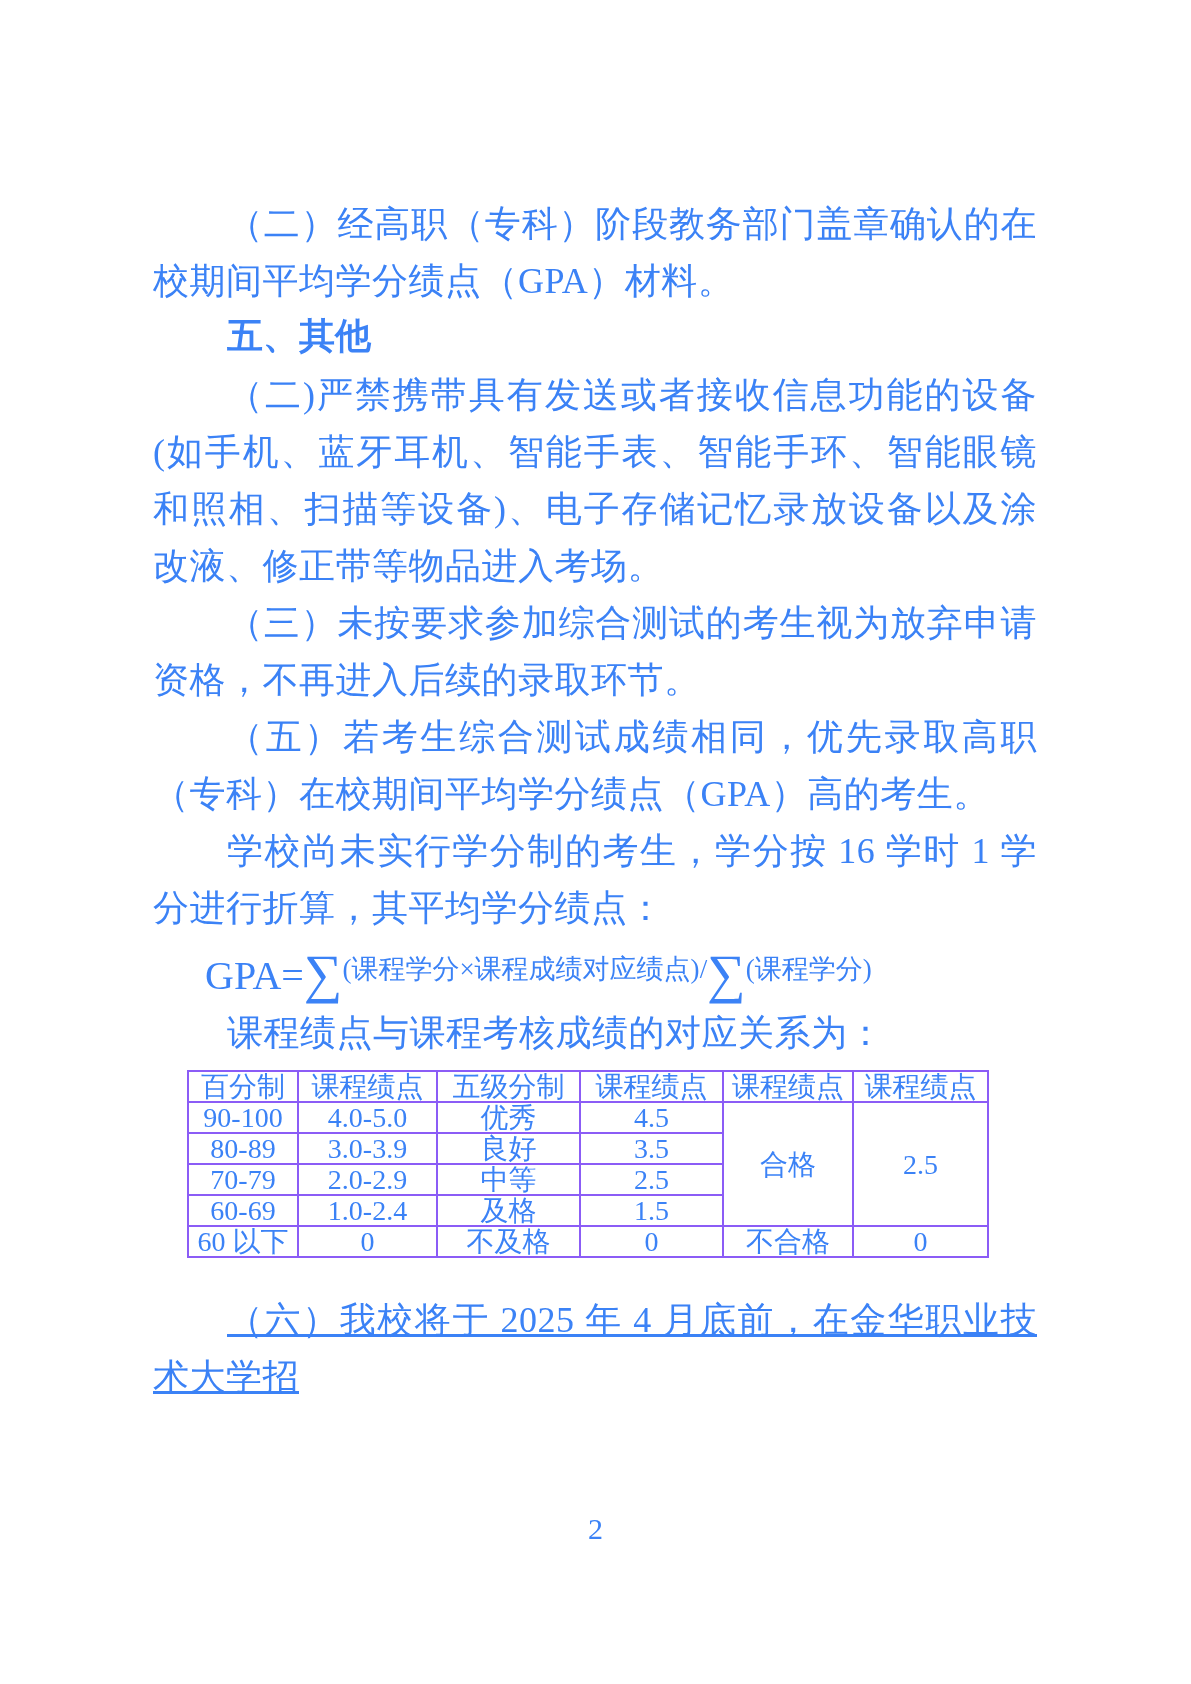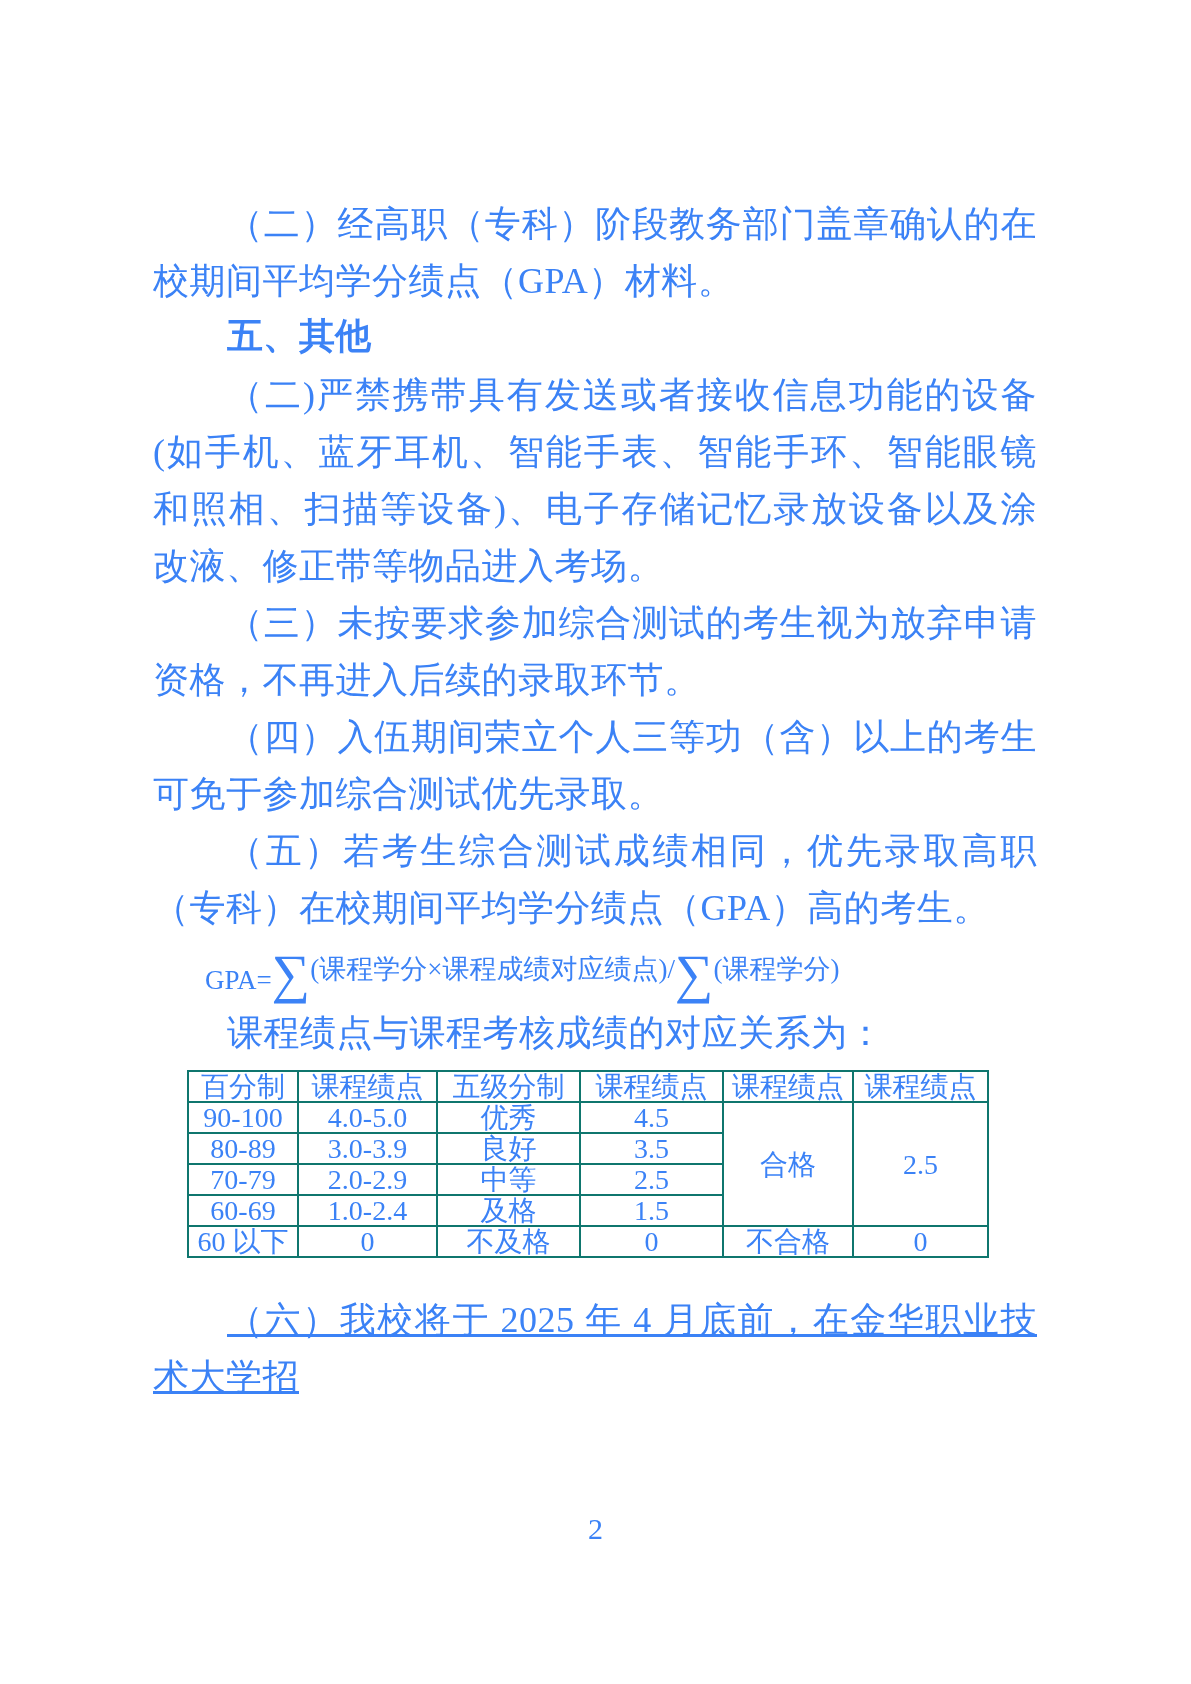--- a/index.html
+++ b/index.html
@@ -31,32 +31,32 @@
     text-indent: 74px;
   }
   .formula {
     margin-left: 52px;
     line-height: 64px;
     height: 64px;
     white-space: nowrap;
     margin-top: 2px;
     margin-bottom: 2px;
   }
-  .f-lhs   { font-size: 27px; vertical-align: baseline; }
+  .f-lhs   { font-size: 40px; vertical-align: baseline; }
   .f-sigma { font-size: 54px; display: inline-block; position: relative; top: 3px; }
   .f-small { font-size: 27px; display: inline-block; position: relative; top: -11px; }
   .grade-table {
     border-collapse: collapse;
     margin-left: 34px;
     margin-top: 8px;
     width: 800px;
     table-layout: fixed;
   }
   .grade-table td {
-    border: 2px solid #0f766e;
+    border: 2px solid #8b5cf6;
     font-size: 28px;
     line-height: 29px;
     height: 31px;
     text-align: center;
     vertical-align: middle;
     padding: 0;
     font-family: "Liberation Serif", "DejaVu Serif", serif;
   }
   .para-last { margin-top: 34px; text-decoration: underline; }
   .page-number {
@@ -77,24 +77,24 @@
 
     <p class="para">（二）经高职（专科）阶段教务部门盖章确认的在校期间平均学分绩点（GPA）材料。</p>
 
     <p class="heading">五、其他</p>
 
 
     <p class="para">（二)严禁携带具有发送或者接收信息功能的设备(如手机、蓝牙耳机、智能手表、智能手环、智能眼镜和照相、扫描等设备)、电子存储记忆录放设备以及涂改液、修正带等物品进入考场。</p>
 
     <p class="para">（三）未按要求参加综合测试的考生视为放弃申请资格，不再进入后续的录取环节。</p>
 
-    <p class="para">（四）入伍期间荣立个人三等功（含）以上的考生可免于参加综合测试优先录取。</p>
 
     <p class="para">（五）若考生综合测试成绩相同，优先录取高职（专科）在校期间平均学分绩点（GPA）高的考生。</p>
 
+    <p class="para">学校尚未实行学分制的考生，学分按 16 学时 1 学分进行折算，其平均学分绩点：</p>
 
     <div class="formula">
       <span class="f-lhs">GPA=</span><span class="f-sigma">∑</span><span class="f-small">(课程学分×课程成绩对应绩点)</span><span class="f-small">/</span><span class="f-sigma">∑</span><span class="f-small">(课程学分)</span>
     </div>
 
     <p class="para">课程绩点与课程考核成绩的对应关系为：</p>
 
     <table class="grade-table">
       <colgroup>
         <col style="width:110px">

